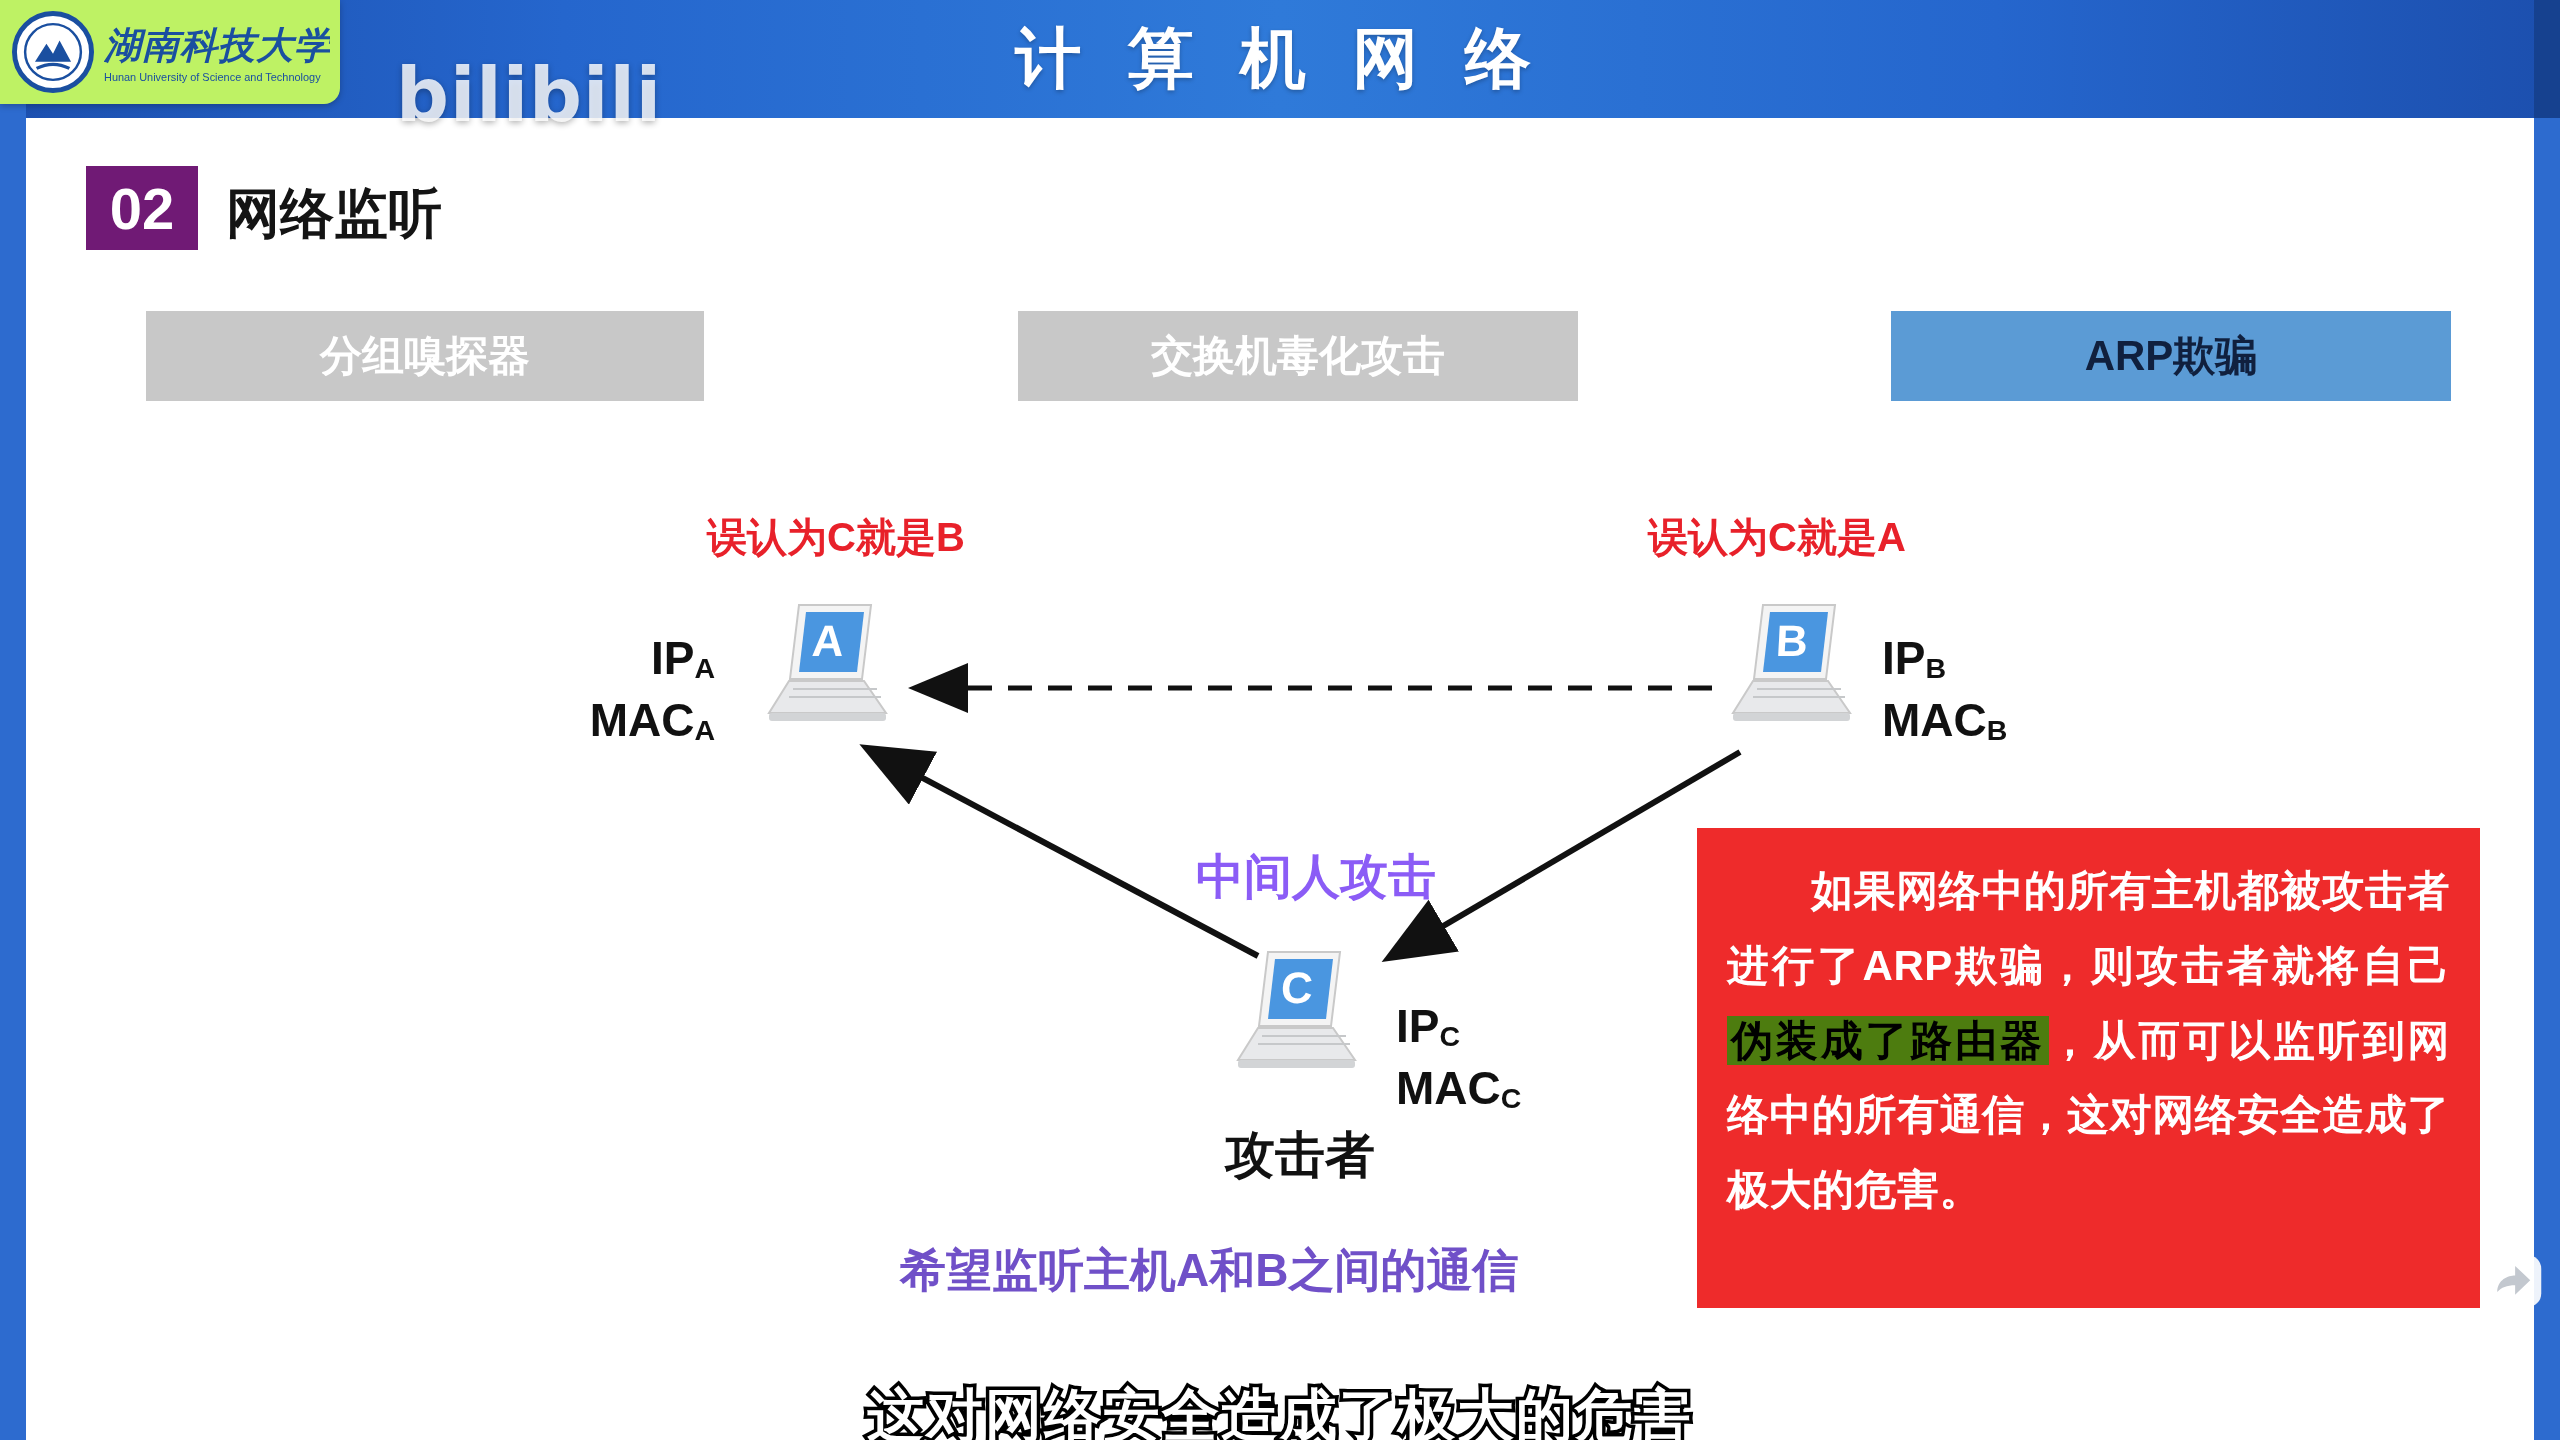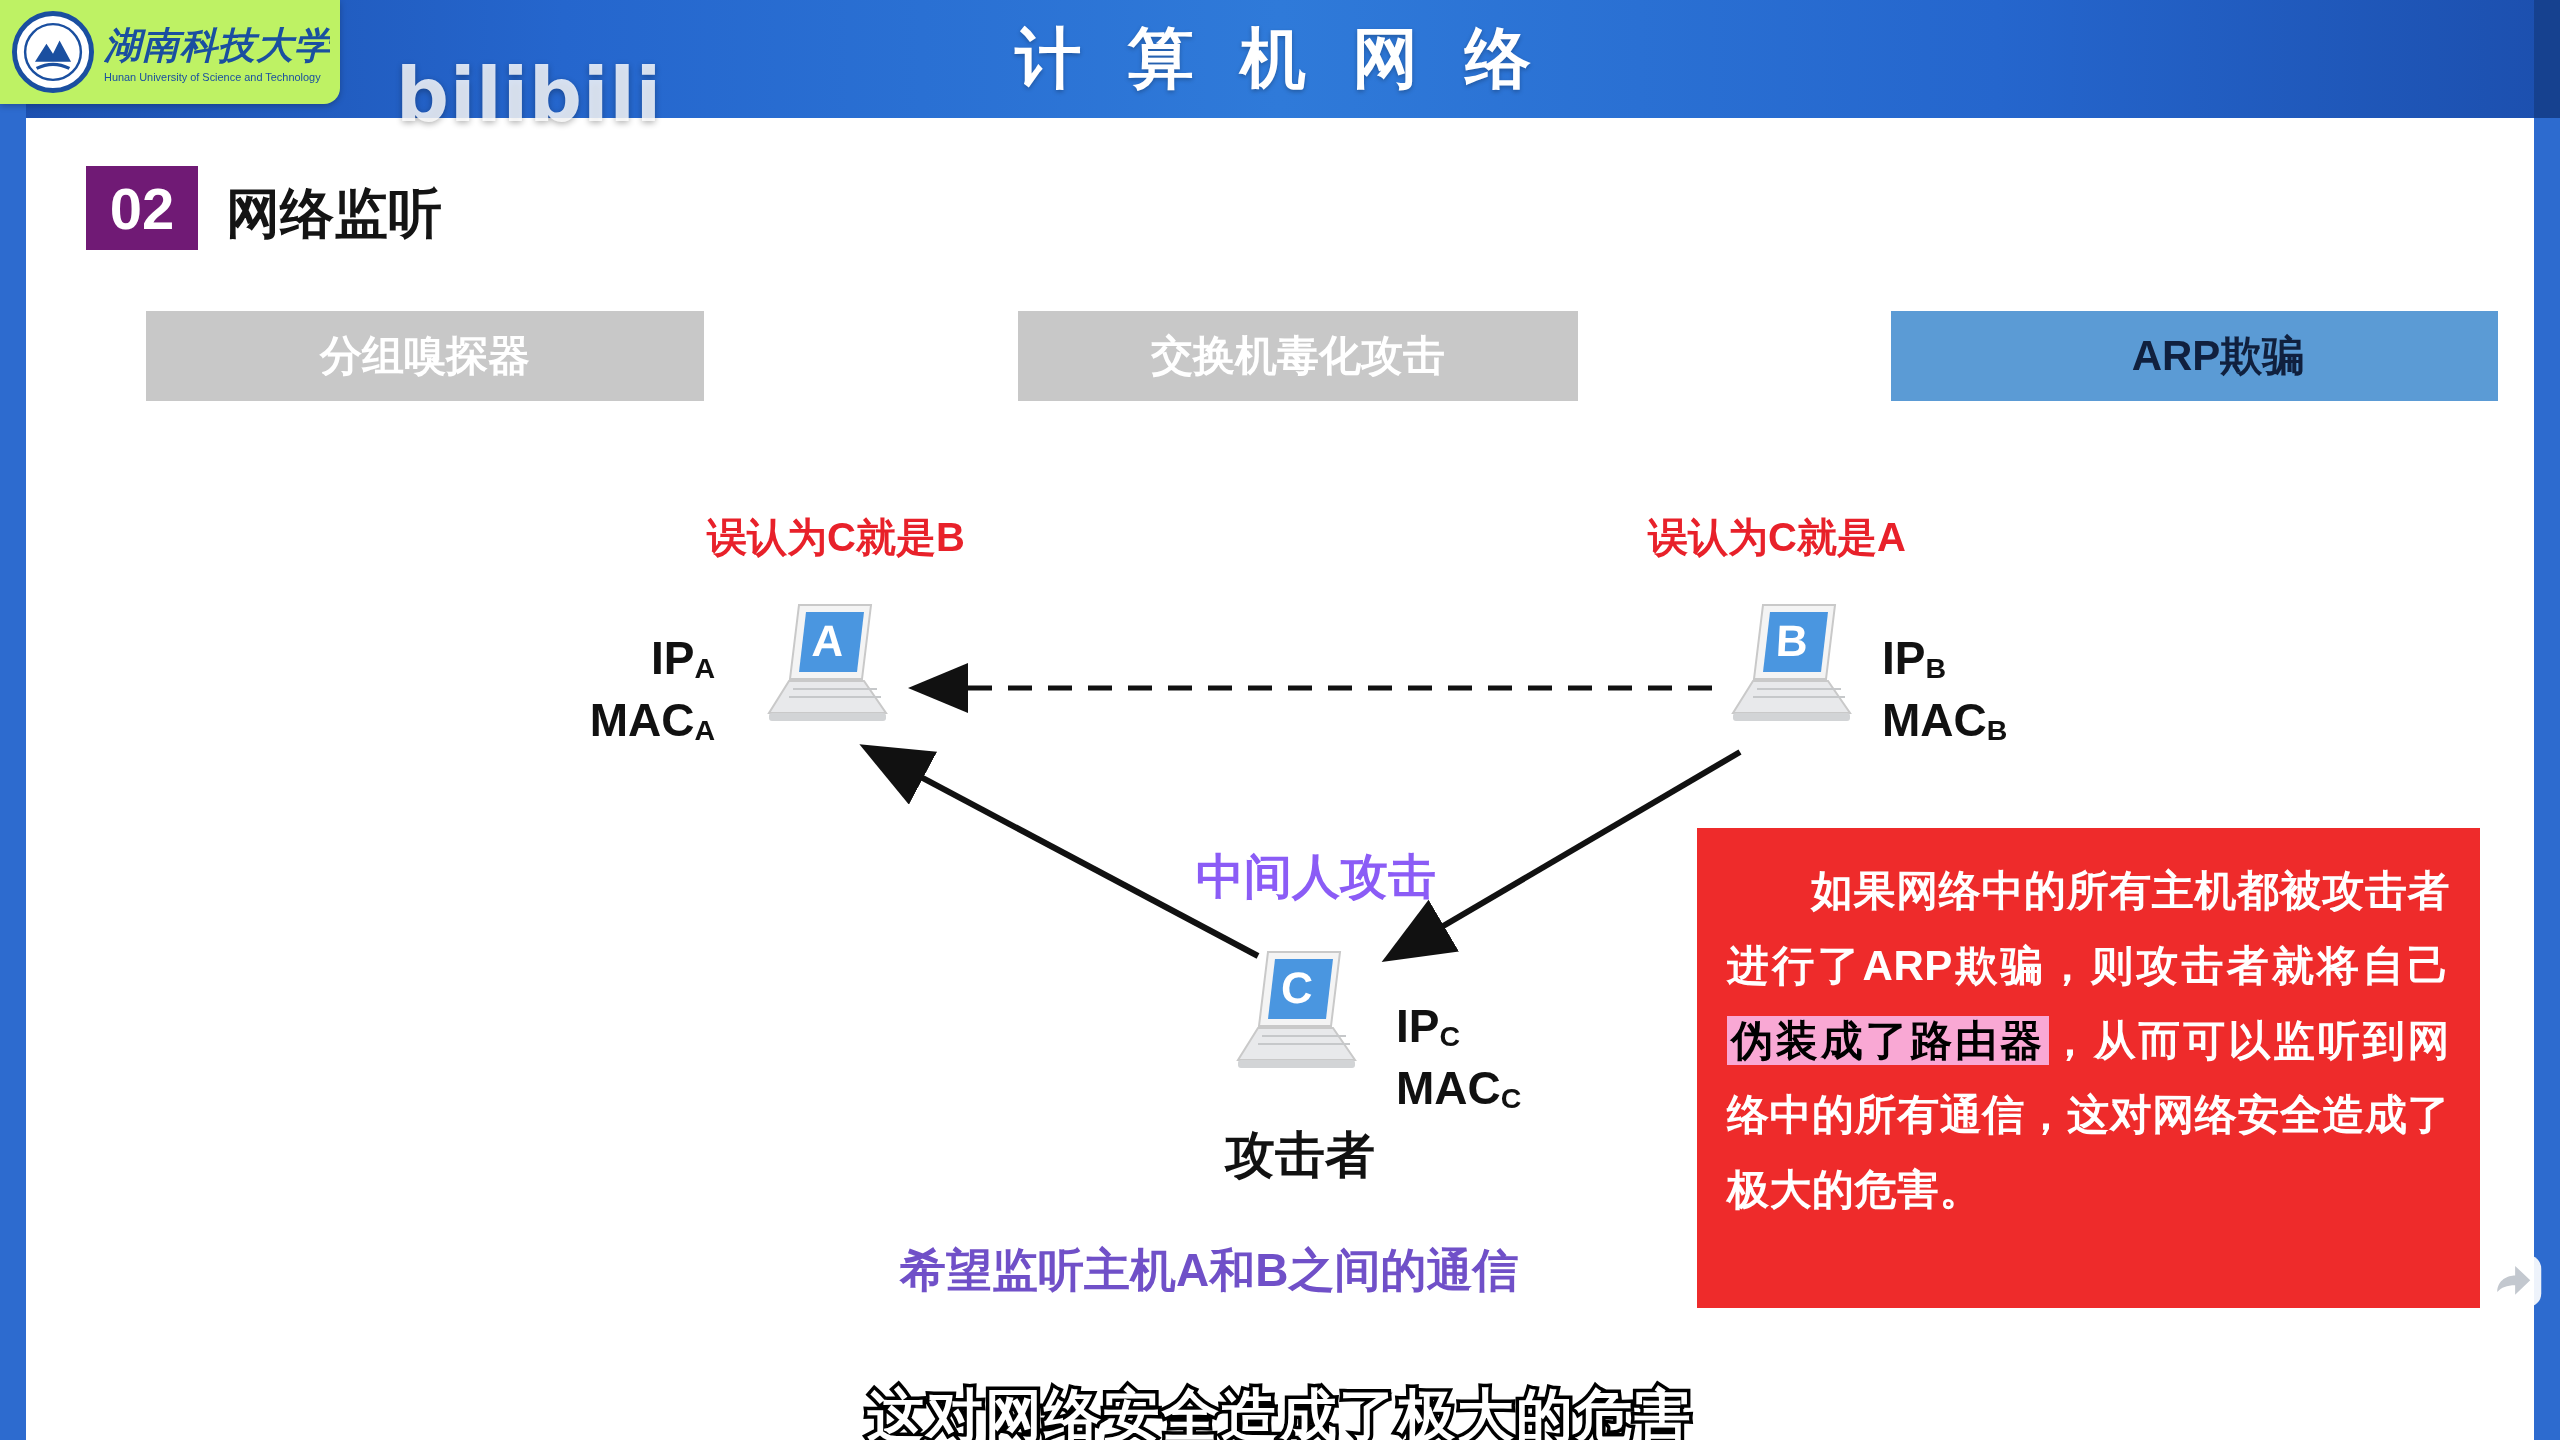--- a/index.html
+++ b/index.html
@@ -46,21 +46,21 @@
     position:absolute;left:86px;top:166px;width:112px;height:84px;background:#701a75;z-index:10;
     color:#fff;font-weight:bold;font-size:58px;display:flex;align-items:center;justify-content:center;
   }
   .section-title{position:absolute;left:226px;top:178px;font-size:54px;font-weight:bold;color:#141414;z-index:10;}
   
   .tab{
     position:absolute;top:311px;height:90px;display:flex;align-items:center;justify-content:center;
     font-size:42px;font-weight:bold;z-index:10;
   }
   .tab.inactive{background:#c8c8c8;color:#ffffff;}
-  .tab.active{background:#5b9bd5;color:#10203e;padding-left:47px;}
+  .tab.active{background:#5b9bd5;color:#10203e;}
   .t1{left:146px;width:558px;}
   .t2{left:1018px;width:560px;}
   .t3{left:1891px;width:560px;}
   
   .red-caption{position:absolute;z-index:12;color:#e8212a;font-weight:bold;font-size:40px;text-align:center;}
   .cap-a{left:553px;top:510px;width:566px;}
   .cap-b{left:1494px;top:510px;width:566px;}
   .mitm{position:absolute;left:1016px;top:845px;width:600px;z-index:12;color:#8b5cf6;font-weight:bold;font-size:48px;text-align:center;}
   .attacker{position:absolute;left:1050px;top:1122px;width:500px;z-index:12;color:#111;font-weight:bold;font-size:50px;text-align:center;}
   .goal{position:absolute;left:900px;top:1240px;width:800px;z-index:12;color:#7050c8;font-weight:bold;font-size:46px;text-align:left;}
@@ -83,21 +83,21 @@
   .arrows{position:absolute;left:0;top:0;width:2560px;height:1440px;z-index:9;pointer-events:none;}
   
   .info-box{
     position:absolute;left:1697px;top:828px;width:783px;height:480px;background:#ee2b2b;z-index:12;
     box-sizing:border-box;padding:26px 30px;
   }
   .info-text{
     margin:0;color:#fff;font-weight:bold;font-size:42px;line-height:1.78;text-indent:2em;
     text-align:justify;letter-spacing:.5px;
   }
-  .hl{background:#f9a8d4;color:#000;padding:1px 4px;}
+  .hl{background:#4d7c0f;color:#000;padding:1px 4px;}
   
   .subtitle{
     position:absolute;left:0;top:1378px;width:100%;z-index:45;text-align:center;
     color:#fff;font-weight:bold;font-size:57px;letter-spacing:2px;
     -webkit-text-stroke:7px #000;paint-order:stroke fill;
     text-shadow:0 0 2px #000;
   }
   
   .mini-icon{position:absolute;left:2476px;top:1248px;width:70px;height:66px;z-index:50;cursor:pointer;}
 </style>

